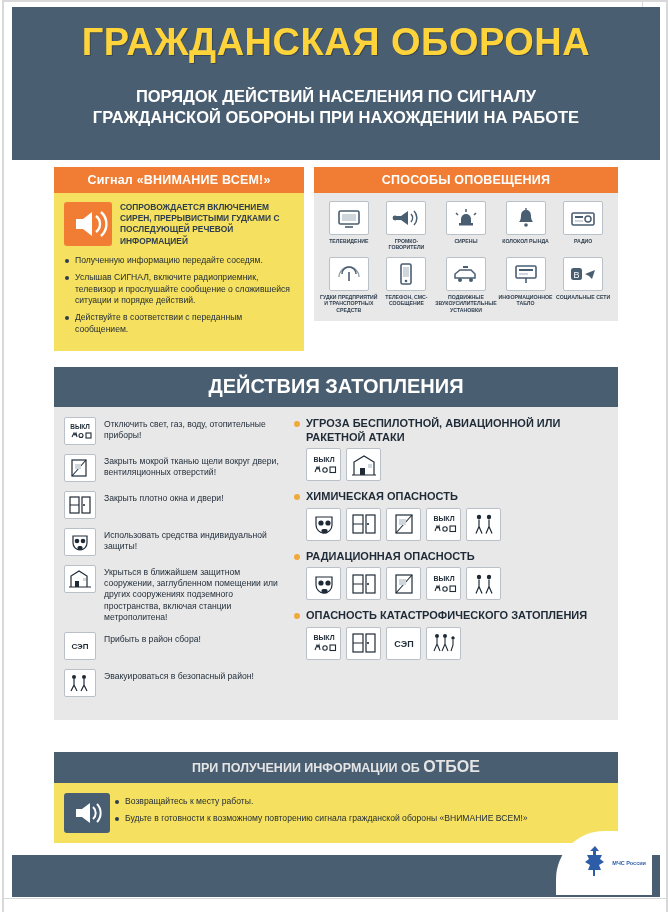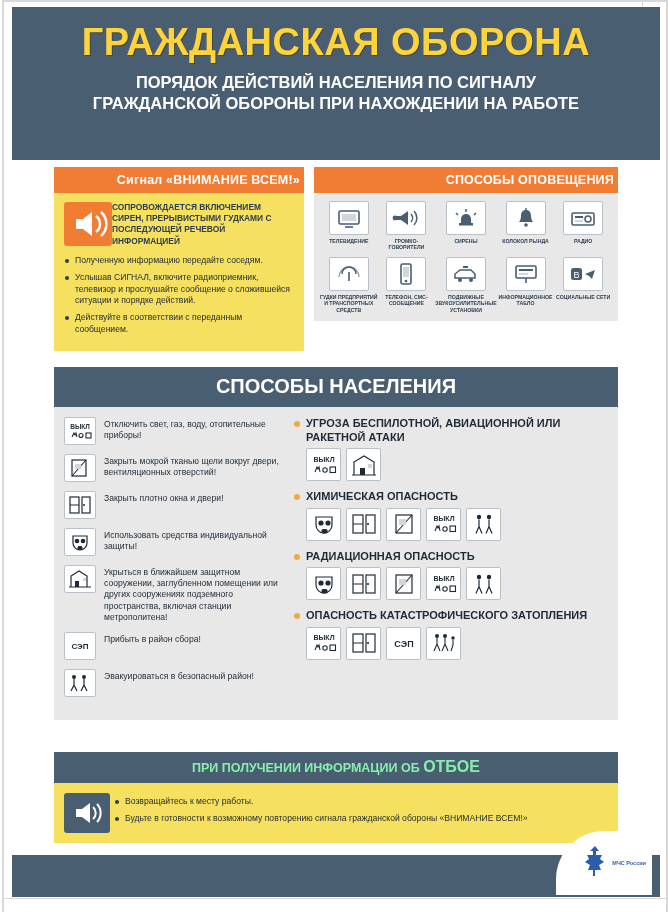--- a/index.html
+++ b/index.html
@@ -51,21 +51,21 @@
     letter-spacing: 0.5px;
     margin-top: 14px;
     text-shadow: 1px 1px 0 rgba(0,0,0,.25);
   }
   .title-sub {
     color: #ffffff;
     font-weight: bold;
     font-size: 16.5px;
     text-align: center;
     line-height: 21px;
-    margin-top: 8px;
+    margin-top: 22px;
     padding: 0 16px;
   }
   
   .panel-row {
     position: absolute;
     left: 0;
     top: 160px;
     width: 648px;
   }
   .panel-left {
@@ -78,35 +78,36 @@
     position: absolute;
     left: 302px;
     top: 0;
     width: 304px;
   }
   .panel-head {
     background: #f07d33;
     color: #ffffff;
     font-weight: bold;
     font-size: 12.5px;
-    text-align: right;
+    text-align: center;
     padding: 6px 4px 6px;
     letter-spacing: .2px;
   }
   .panel-body-yellow {
     background: #f5e05f;
     padding: 9px 10px 10px;
   }
   .panel-body-grey {
     background: #e8e8e8;
     padding: 8px 6px 8px;
   }
   .sig-top {
     display: flex;
     align-items: flex-start;
+    gap: 8px;
   }
   .sig-icon {
     width: 48px;
     height: 44px;
     background: #f07d33;
     border-radius: 3px;
     flex: 0 0 auto;
     position: relative;
   }
   .sig-text {
@@ -255,21 +256,21 @@
   }
   
   .otboy {
     position: absolute;
     left: 42px;
     top: 745px;
     width: 564px;
   }
   .otboy-head {
     background: #4a5e72;
-    color: #86efac;
+    color: #e5e5e5;
     font-size: 12.5px;
     font-weight: bold;
     text-align: center;
     padding: 6px 0 7px;
   }
   .otboy-head .big { font-size: 16px; }
   .otboy-body {
     background: #f5e05f;
     display: flex;
     align-items: center;
@@ -475,21 +476,21 @@
               </div>
               <div class="notify-label">СОЦИАЛЬНЫЕ СЕТИ</div>
             </div>
 
           </div>
         </div>
       </div>
     </div>
 
     <div class="actions">
-      <div class="actions-head">СПОСОБЫ НАСЕЛЕНИЯ</div>
+      <div class="actions-head">ДЕЙСТВИЯ ЗАТОПЛЕНИЯ</div>
       <div class="actions-body">
 
         <div class="col-left">
 
           <div class="act-row">
             <div class="act-ico">
               <svg width="28" height="24" viewBox="0 0 28 24">
                   <text x="14" y="10" font-size="6.5" font-weight="bold" fill="#1e2a36" text-anchor="middle" font-family="Liberation Sans, sans-serif">ВЫКЛ</text>
                   <path d="M6 18l2-4 1 2 1-2 1 4" stroke="#1e2a36" stroke-width="1.1" fill="none"></path>
                   <circle cx="15" cy="16.5" r="2" fill="none" stroke="#1e2a36" stroke-width="1.1"></circle>

